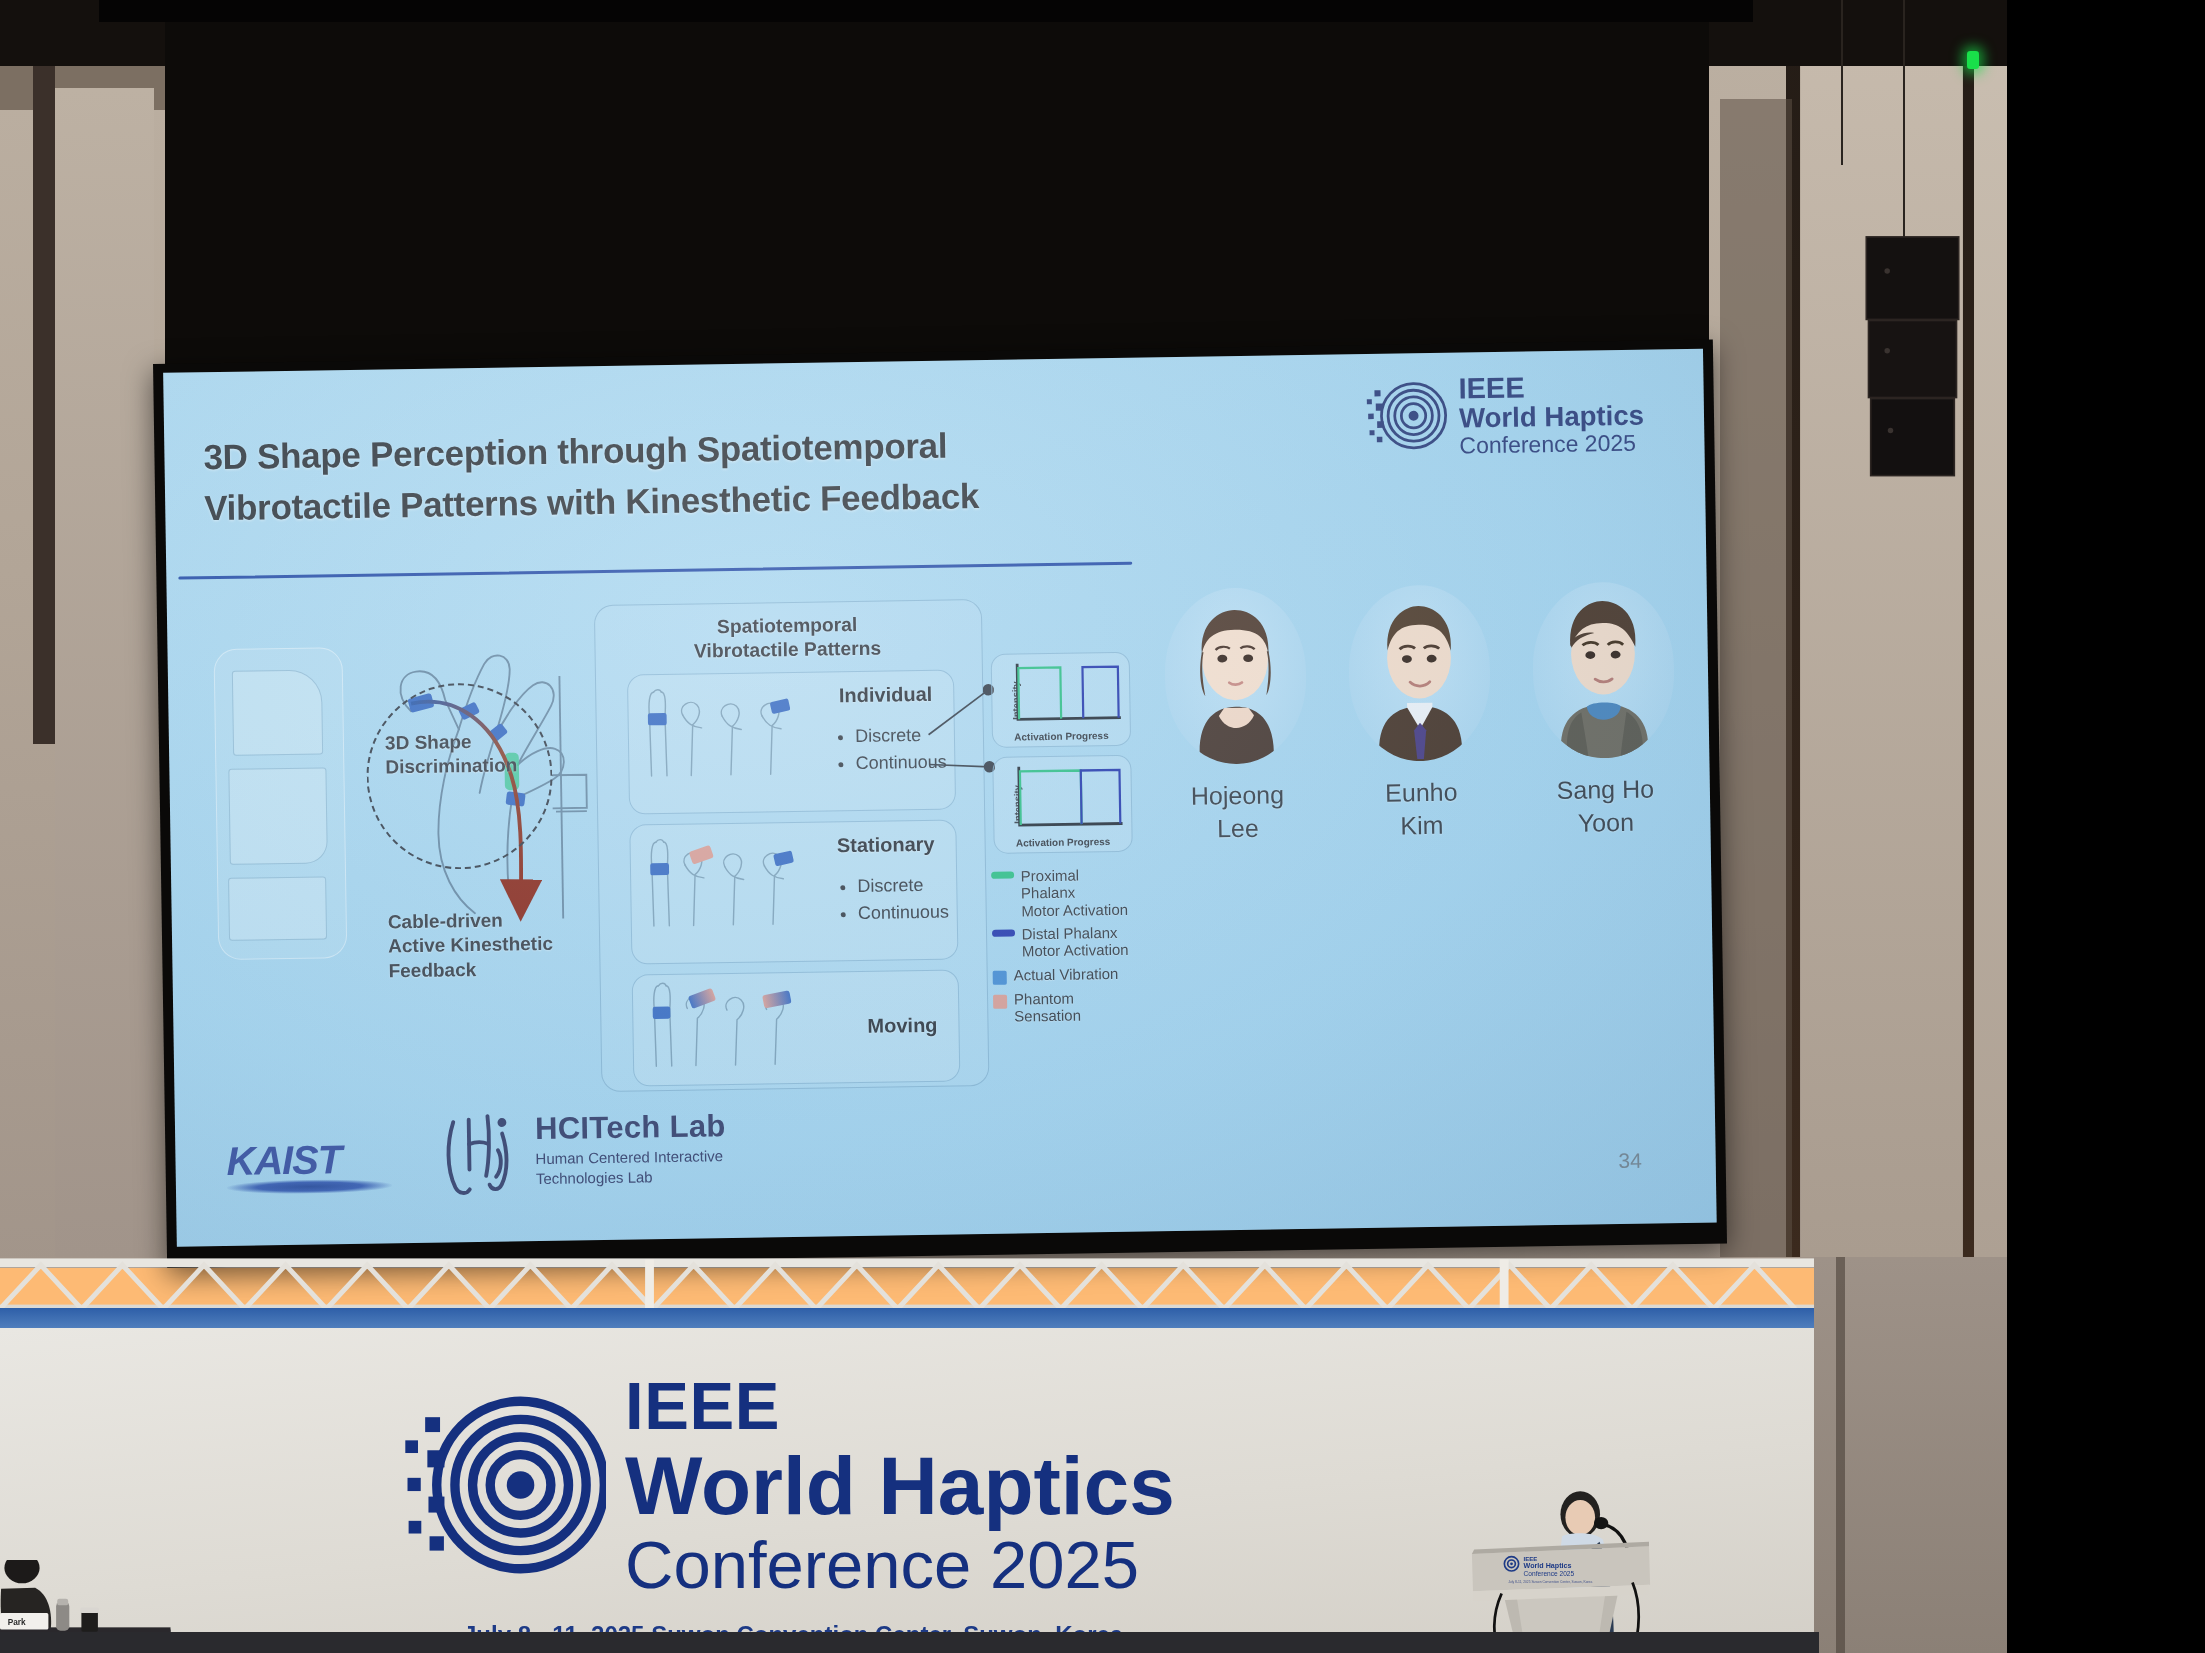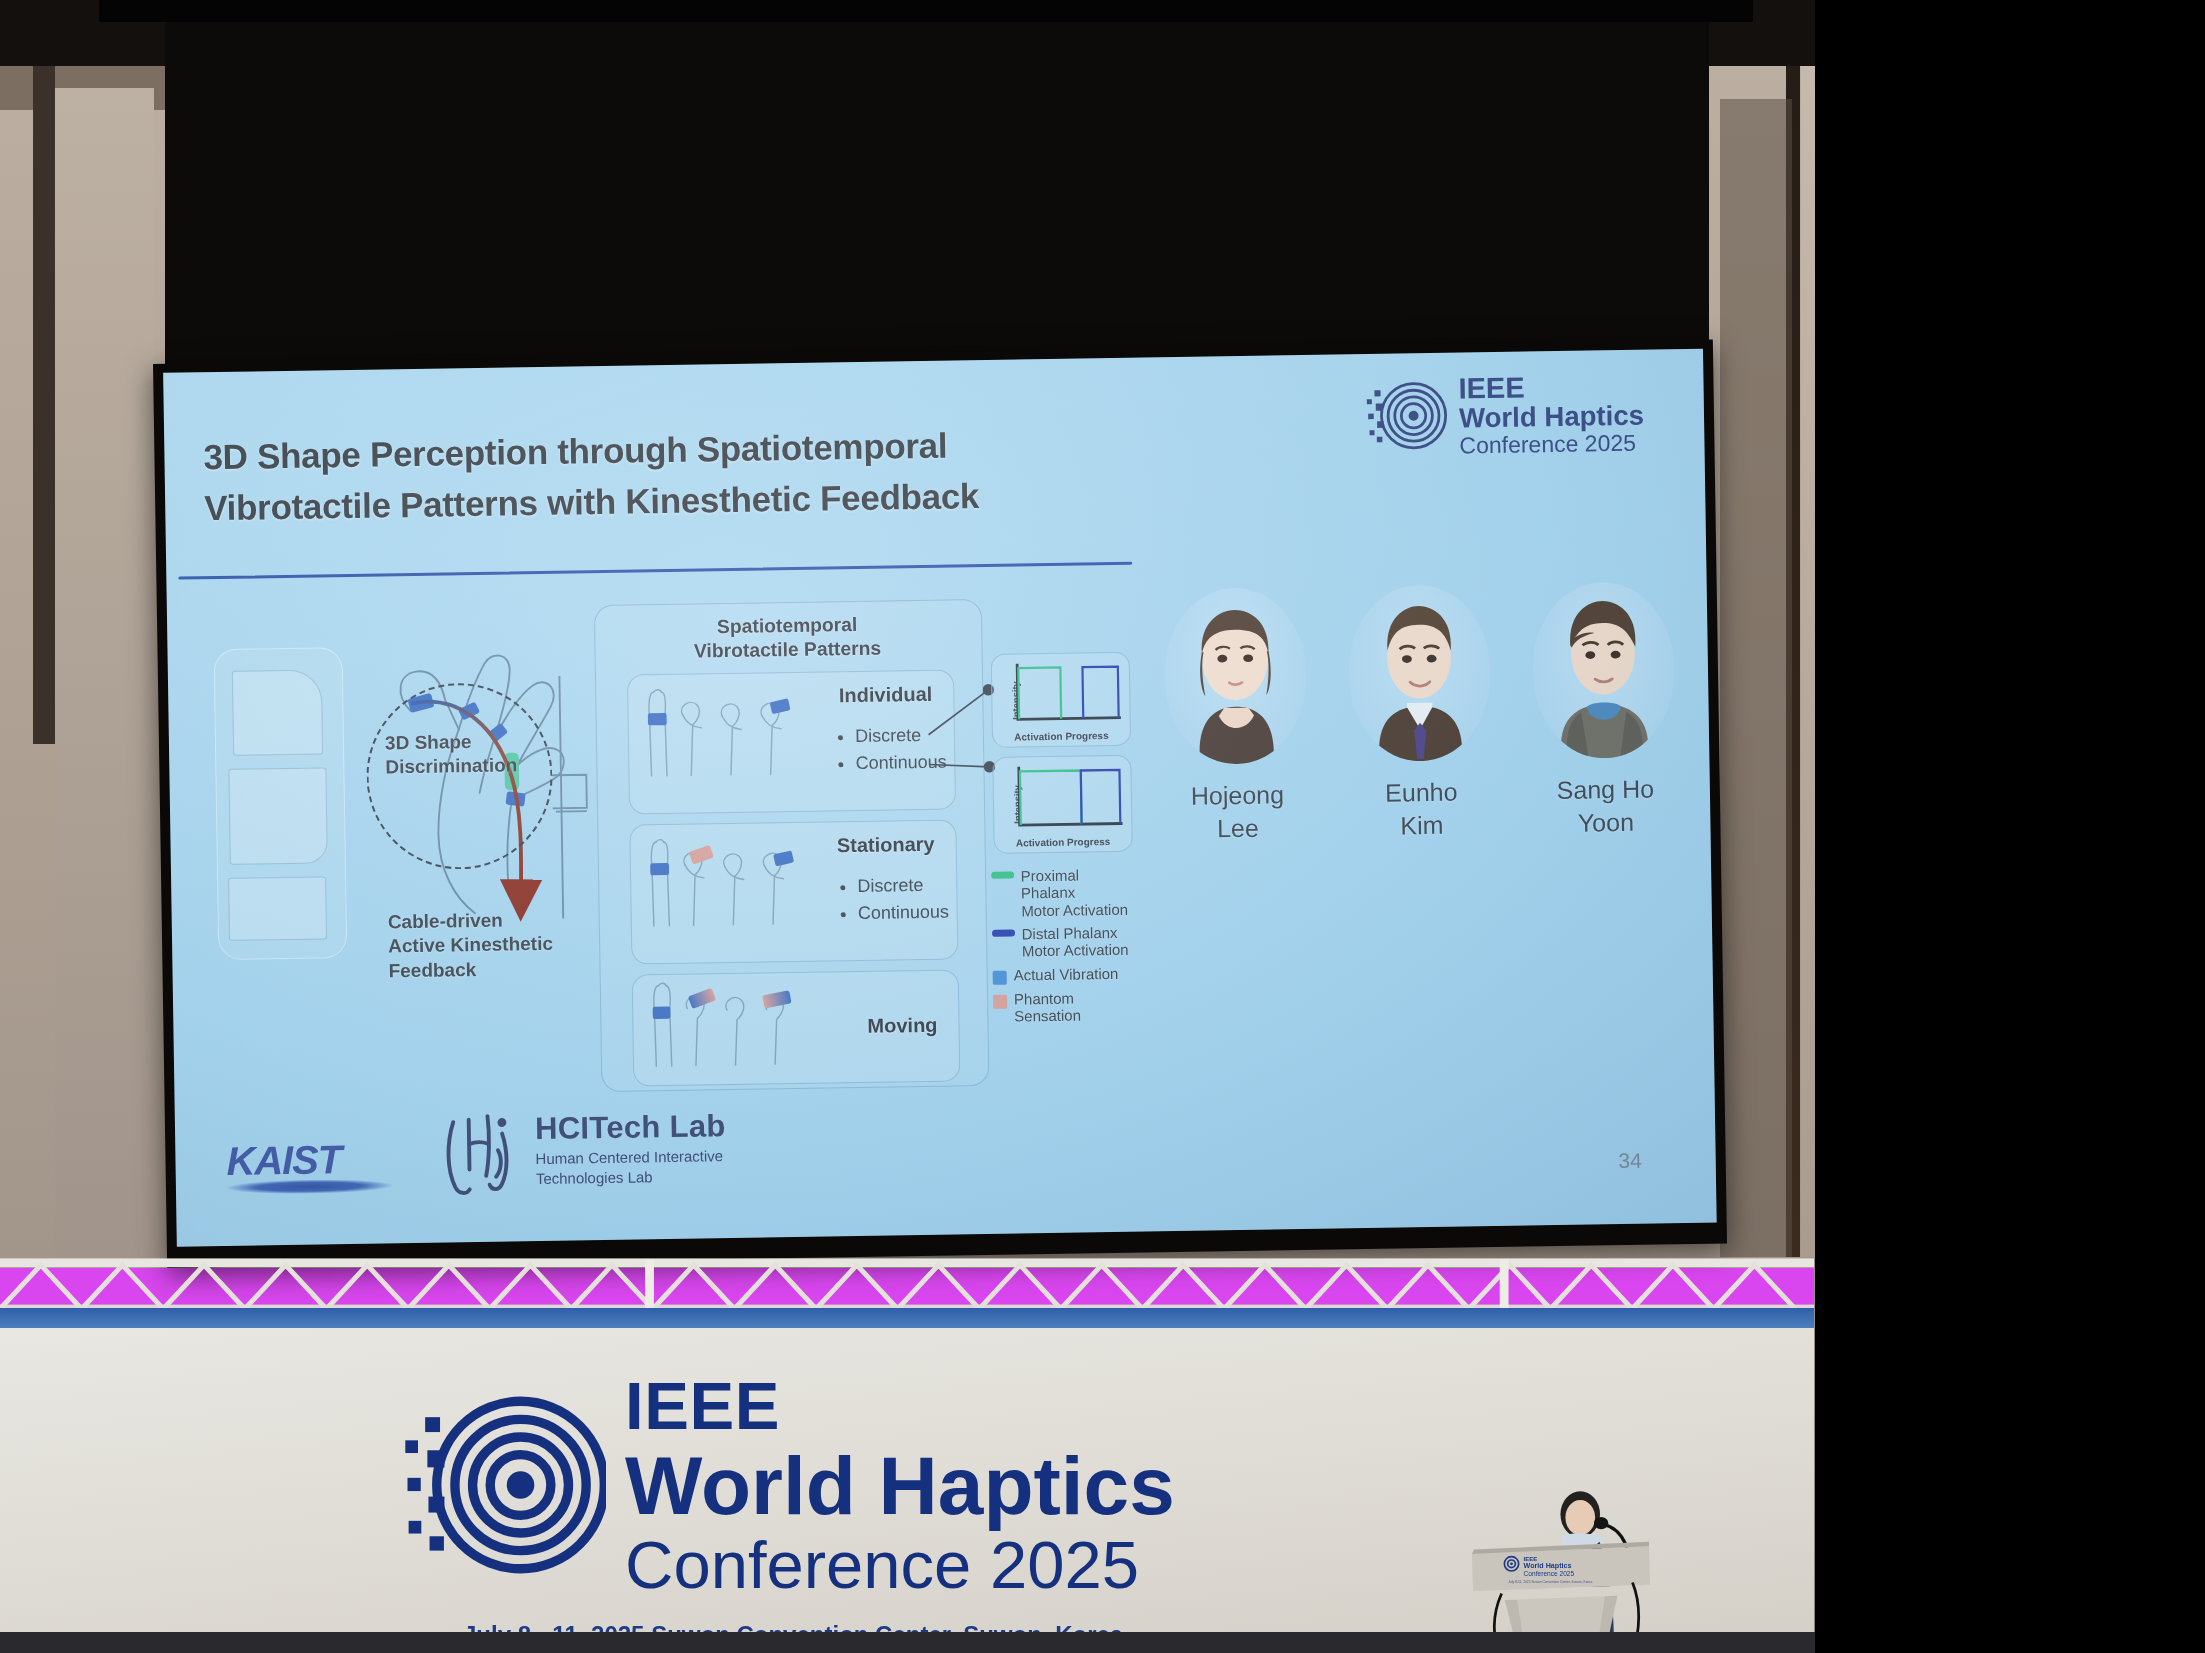--- a/index.html
+++ b/index.html
@@ -1,20 +1,20 @@
 <!DOCTYPE html>
 <html style="font-size:8.8px"><head>
 <meta charset="utf-8">
 <title>IEEE World Haptics Conference 2025 — Presentation</title>
 <style>
   html,body{margin:0;padding:0;background:#000;}
   body{font-family:"Liberation Sans",sans-serif;}
 
-  #stage{position:relative;width:1815px;height:1654px;overflow:hidden;
-         background:#d946ef;}
+  #stage{position:relative;width:2007px;height:1654px;overflow:hidden;
+         background:#fdba74;}
 
   
   .wall{position:absolute;background:#b9ada0;}
   .wall-panel{position:absolute;background:linear-gradient(180deg,#c2b6a8,#ab9f91);}
   .dark-gap{position:absolute;background:#2b211b;}
 
   #ceiling-dark{position:absolute;left:0;top:0;width:2205px;height:66px;background:#14100d;}
   #upper-wall{position:absolute;left:0;top:0;width:2205px;height:1268px;
       background:linear-gradient(180deg,#bcb0a2 0%,#b2a597 45%,#a2958a 100%);}
 
@@ -600,20 +600,36 @@
         <text x="34" y="10" font-family="Liberation Sans, sans-serif" font-size="11" font-weight="bold" fill="#1d3a86">IEEE</text>
         <text x="34" y="24" font-family="Liberation Sans, sans-serif" font-size="13" font-weight="bold" fill="#1d3a86">World Haptics</text>
         <text x="34" y="38" font-family="Liberation Sans, sans-serif" font-size="12" fill="#1d3a86">Conference 2025</text>
         <text x="6" y="50" font-family="Liberation Sans, sans-serif" font-size="6" fill="#44548c">July 8-11, 2025  Suwon Convention Center, Suwon, Korea</text>
       </g>
       <path d="M300 170 C316 210 314 258 300 300" stroke="#111" stroke-width="5" fill="none"></path>
       <path d="M62 190 C44 230 46 270 58 300" stroke="#111" stroke-width="5" fill="none"></path>
     </svg>
   </div>
 
+  <div id="chair-table">
+    <svg width="198" height="94" viewBox="0 0 360 170">
+      <ellipse cx="40" cy="14" rx="32" ry="28" fill="#1c1a19"></ellipse>
+      <path d="M2 52 C0 84 2 110 6 128 L92 128 C96 96 88 62 64 50 Z" fill="#262422"></path>
+      <rect x="0" y="126" width="310" height="44" fill="#17161a"></rect>
+      <rect x="0" y="122" width="310" height="10" fill="#2a282c"></rect>
+      <g>
+        <rect x="0" y="96" width="88" height="30" rx="3" fill="#f2f0ec"></rect>
+        <text x="14" y="117" font-family="Liberation Sans, sans-serif" font-size="15" font-weight="bold" fill="#2b2b2b">Park</text>
+      </g>
+      <rect x="102" y="76" width="24" height="52" rx="8" fill="#8d8a86"></rect>
+      <rect x="104" y="70" width="20" height="12" rx="4" fill="#b5b2ad"></rect>
+      <rect x="148" y="92" width="30" height="38" rx="3" fill="#1e1d1c"></rect>
+      <rect x="146" y="86" width="34" height="10" rx="3" fill="#d9d6d1"></rect>
+    </svg>
+  </div>
 
   <div class="wall" style="left:1814px;top:1257px;width:391px;height:397px;
               background:linear-gradient(180deg,#9e9288,#8b8076);"></div>
   <div class="dark-gap" style="left:1836px;top:1257px;width:8.8px;height:397px;background:#4a3f37;opacity:.6;"></div>
   <div class="wall" style="left:0;top:1632px;width:1819px;height:22px;background:#2a2a2e;"></div>
 
 </div>
 
 
 </body></html>

